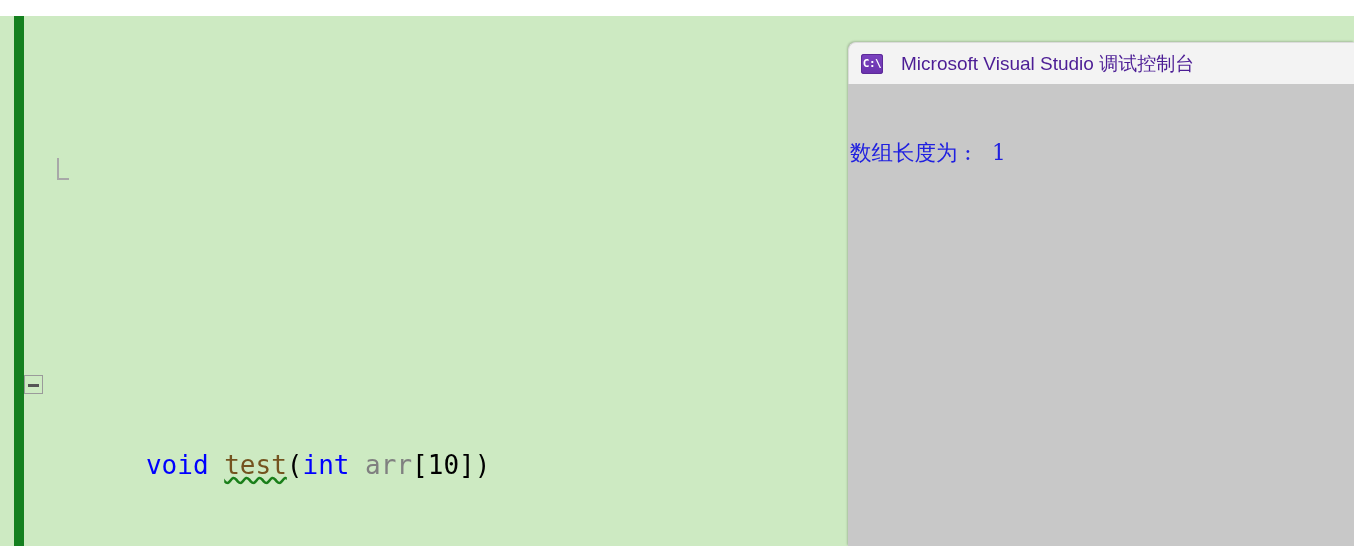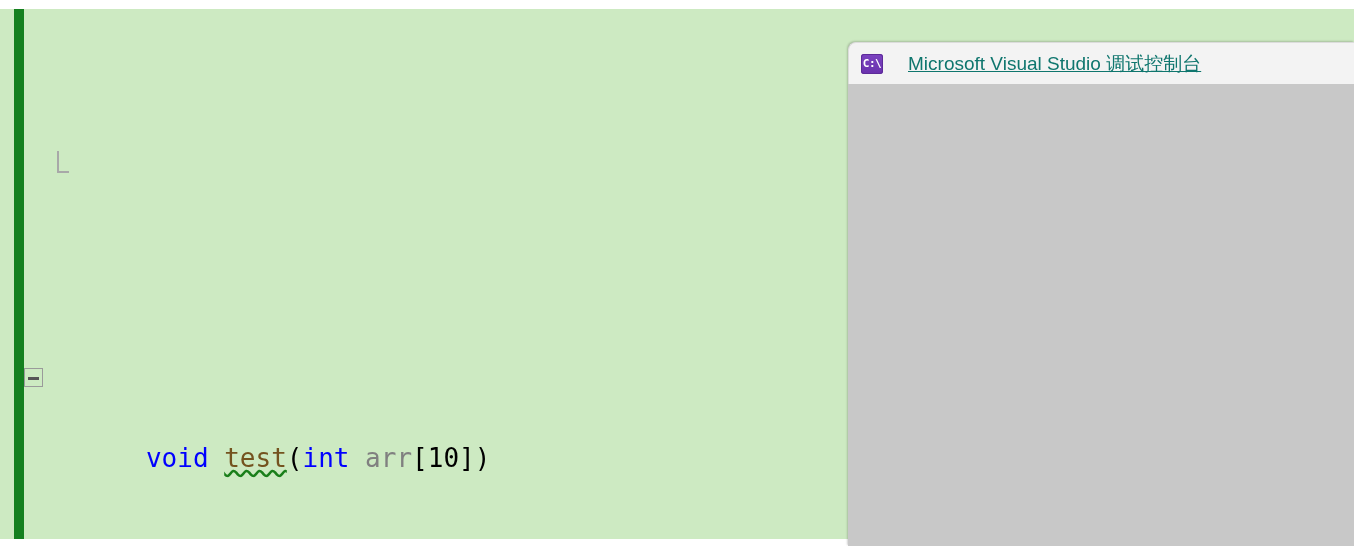--- a/index.html
+++ b/index.html
@@ -10,21 +10,21 @@
     overflow: hidden;
     background: #ffffff;
   }
   body {
     font-family: "DejaVu Sans Mono", monospace;
   }
 
   
   #editor {
     position: absolute;
-    left: 0; top: 9px;
+    left: 0; top: 16px;
     width: 1354px; height: 530px;
     background: #cdeac2;
     overflow: hidden;
   }
   .change-bar {
     position: absolute;
     left: 14px; top: 0;
     width: 10px; height: 546px;
     background: #14801f;
   }
@@ -120,26 +120,25 @@
     font-size: 11px;
     font-weight: bold;
     display: flex;
     align-items: center;
     justify-content: center;
     letter-spacing: -0.5px;
     flex: 0 0 auto;
     box-shadow: 0 0 0 1px #5d2b99 inset;
   }
   .console-title {
-    margin-left: 25px;
+    margin-left: 18px;
     font-family: "Liberation Sans", sans-serif;
     font-size: 19px;
-    color: #0f766e;
+    color: #4c1d95;
     white-space: nowrap;
-    text-decoration: underline;
   }
   .console-body {
     padding: 6px 0 0 2px;
     font-family: "DejaVu Serif", serif;
     font-size: 21.5px;
     line-height: 25px;
     color: #2020e0;
     white-space: pre;
     overflow: hidden;
     height: 460px;
@@ -204,15 +203,16 @@
 </div>
 
 <div id="console">
 
   <div class="console-titlebar">
     <div class="console-icon">C:\</div>
     <div class="console-title">Microsoft Visual Studio 调试控制台</div>
   </div>
 
   <div class="console-body">
+    <div class="console-line">数组长度为 :   1</div>
     <div class="console-line blank"></div>
   </div>
 </div>
 
 </body></html>

